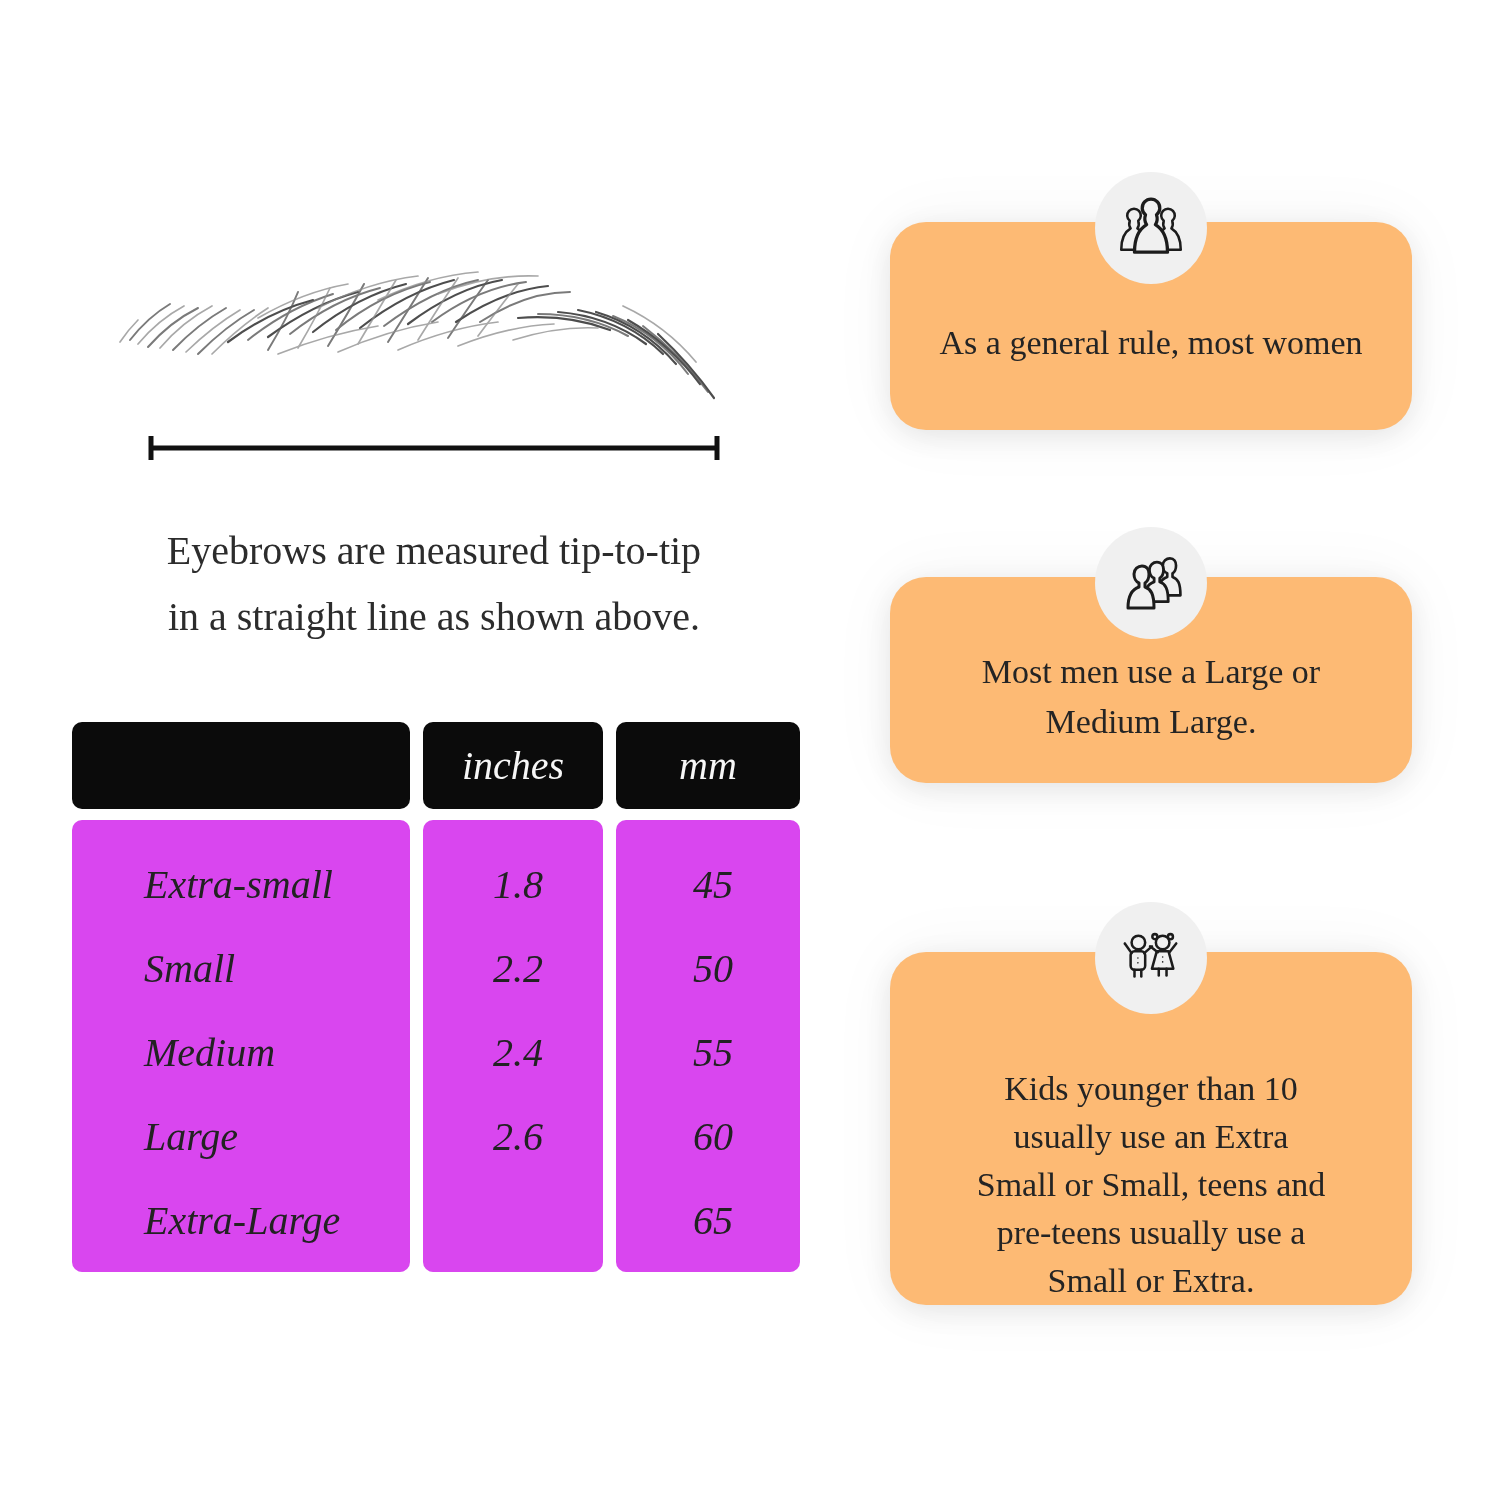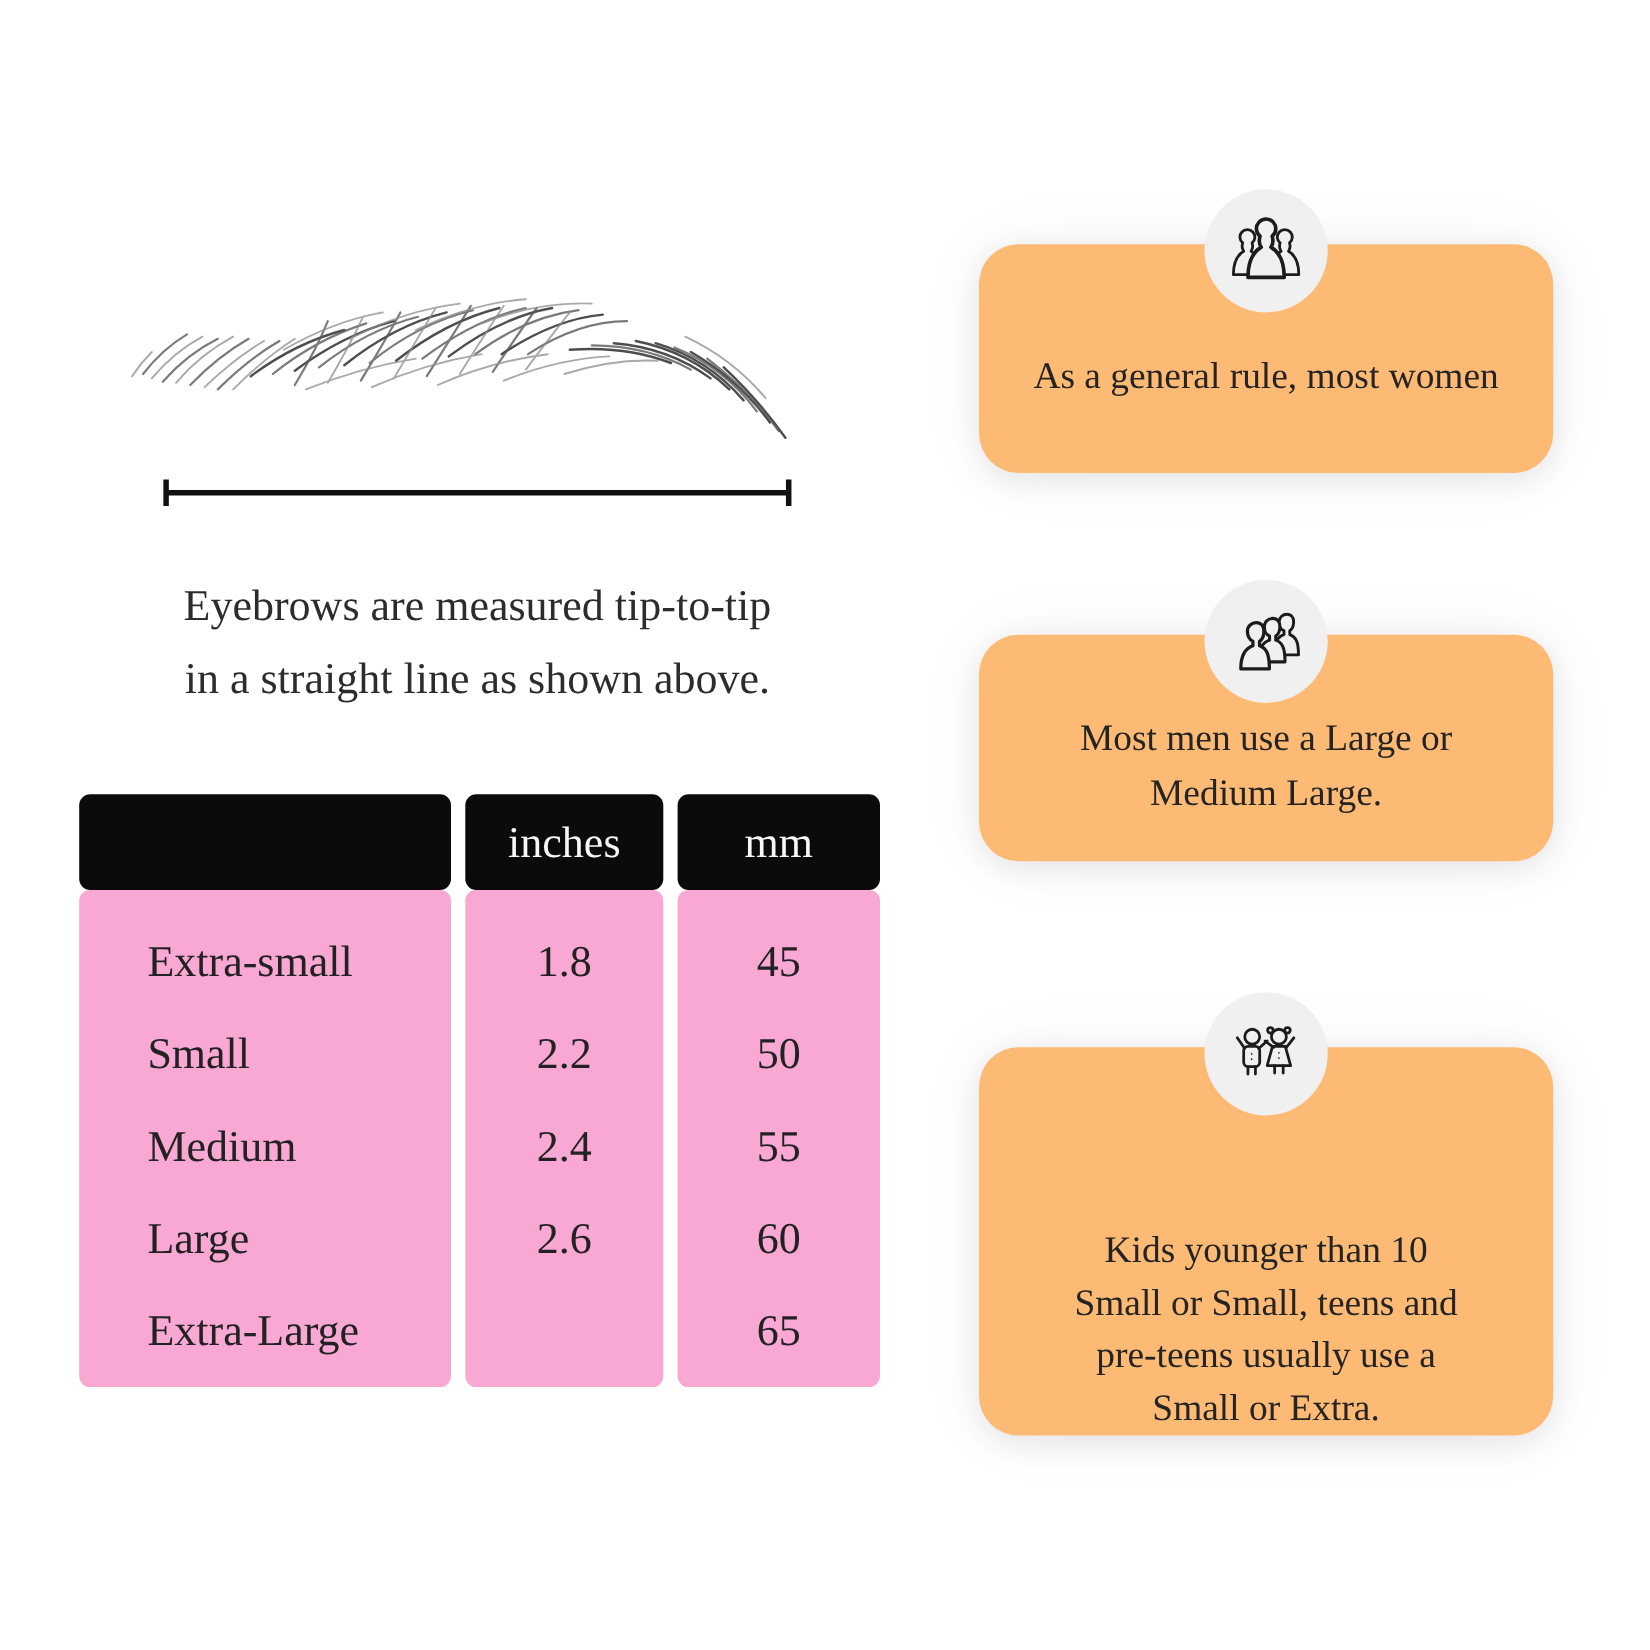--- a/index.html
+++ b/index.html
@@ -12,29 +12,29 @@
   .measure-svg{position:absolute;left:146px;top:434px;}
   .caption{
     position:absolute;left:120px;top:518px;width:628px;
     font-size:40px;line-height:66px;text-align:center;color:#2c2c2c;
   }
   
   .size-table{
     position:absolute;left:72px;top:722px;width:720px;
     display:grid;grid-template-columns:338px 180px 184px;column-gap:13px;
   }
-  .t-col{display:flex;flex-direction:column;row-gap:0;}
+  .t-col{display:flex;flex-direction:column;row-gap:11px;font-style:italic;}
   .t-head{
     height:87px;background:#0b0b0b;border-radius:10px;
     display:flex;align-items:center;justify-content:center;
     color:#f7f7f7;font-size:40px;
   }
   .t-body{
-    background:#f9a8d4;border-radius:10px;height:452px;
-    padding-top:22px;box-sizing:border-box;
+    background:#d946ef;border-radius:10px;height:452px;
+    padding-top:22px;box-sizing:border-box;padding-left:10px;
   }
   .t-row{
     height:84px;display:flex;align-items:center;justify-content:center;
     font-size:40px;color:#222222;
   }
   .col-labels .t-row{justify-content:flex-start;padding-left:62px;}
   
   .card{
     position:absolute;left:890px;width:522px;background:#fdba74;border-radius:36px;
     box-shadow:0 6px 28px rgba(0,0,0,0.09),0 0 70px rgba(0,0,0,0.045);
@@ -198,18 +198,19 @@
         <path d="M6,-7 L18,-7 L23,11 L1,11 Z" fill="#f0f0f0"></path>
         <path d="M19,-6 L26,-15"></path>
         <path d="M7,-6 L-1,-12"></path>
         <path d="M8,11 L8,18"></path>
           <path d="M16,11 L16,18"></path>
         <circle cx="12" cy="-1" r="0.8" fill="#1c1c1c" stroke="none"></circle>
         <circle cx="12" cy="4" r="0.8" fill="#1c1c1c" stroke="none"></circle>
       </svg>
     </div>
     <div class="card-line">Kids younger than 10</div>
+    <div class="card-line">usually use an Extra</div>
     <div class="card-line">Small or Small, teens and</div>
     <div class="card-line">pre-teens usually use a</div>
     <div class="card-line">Small or Extra.</div>
   </div>
 
 </div>
 
 </body></html>

